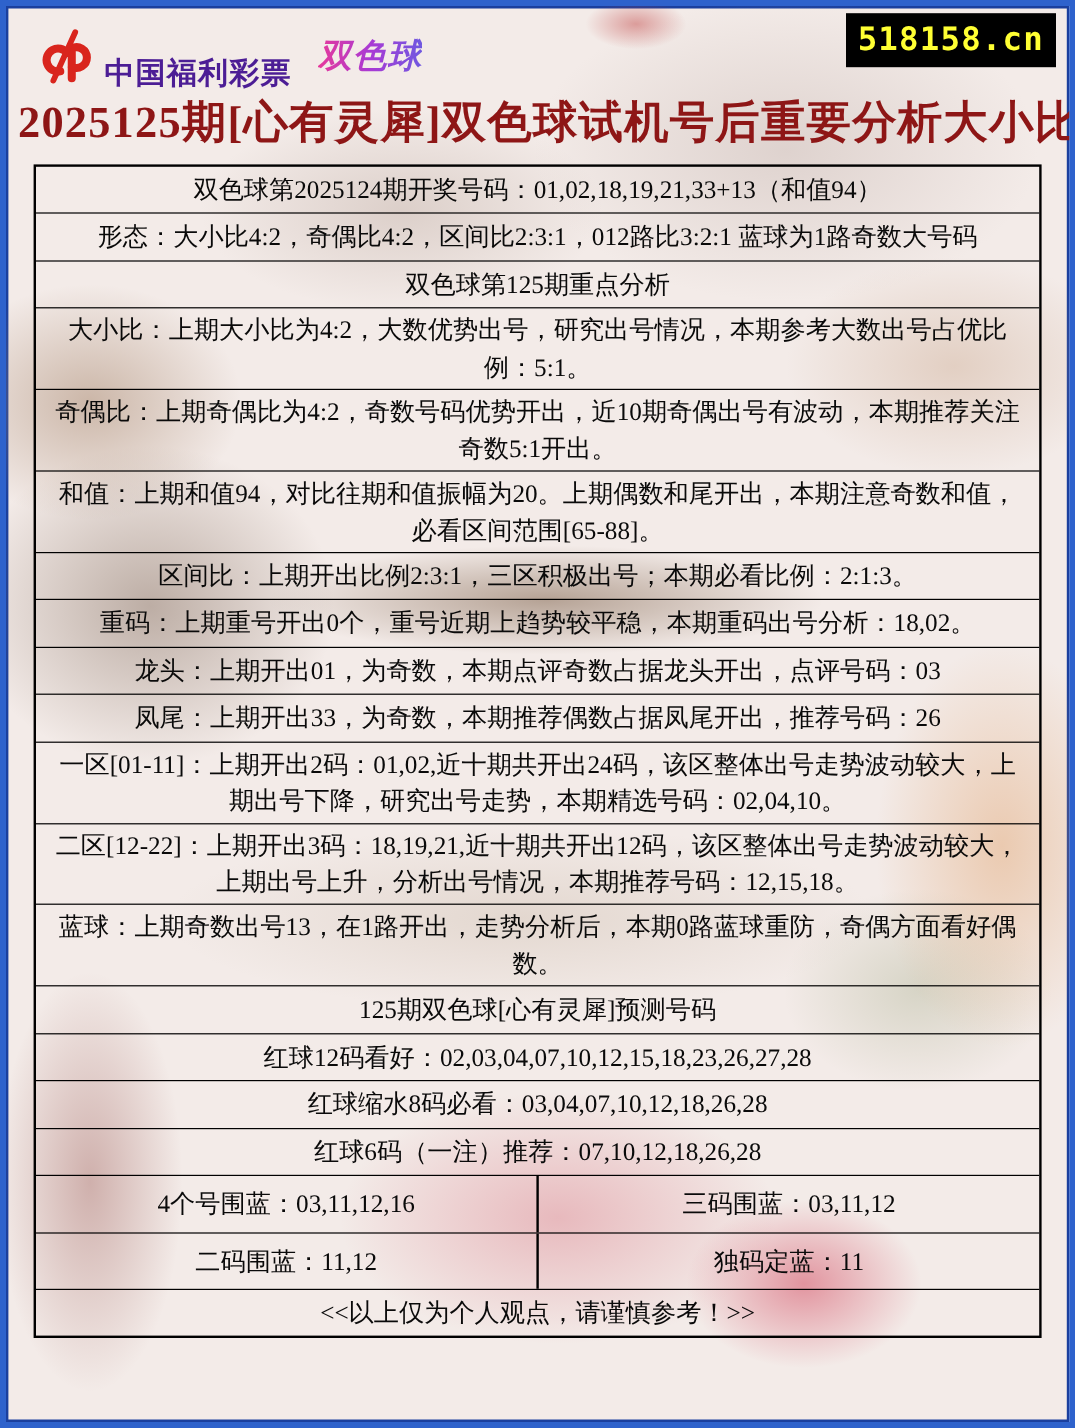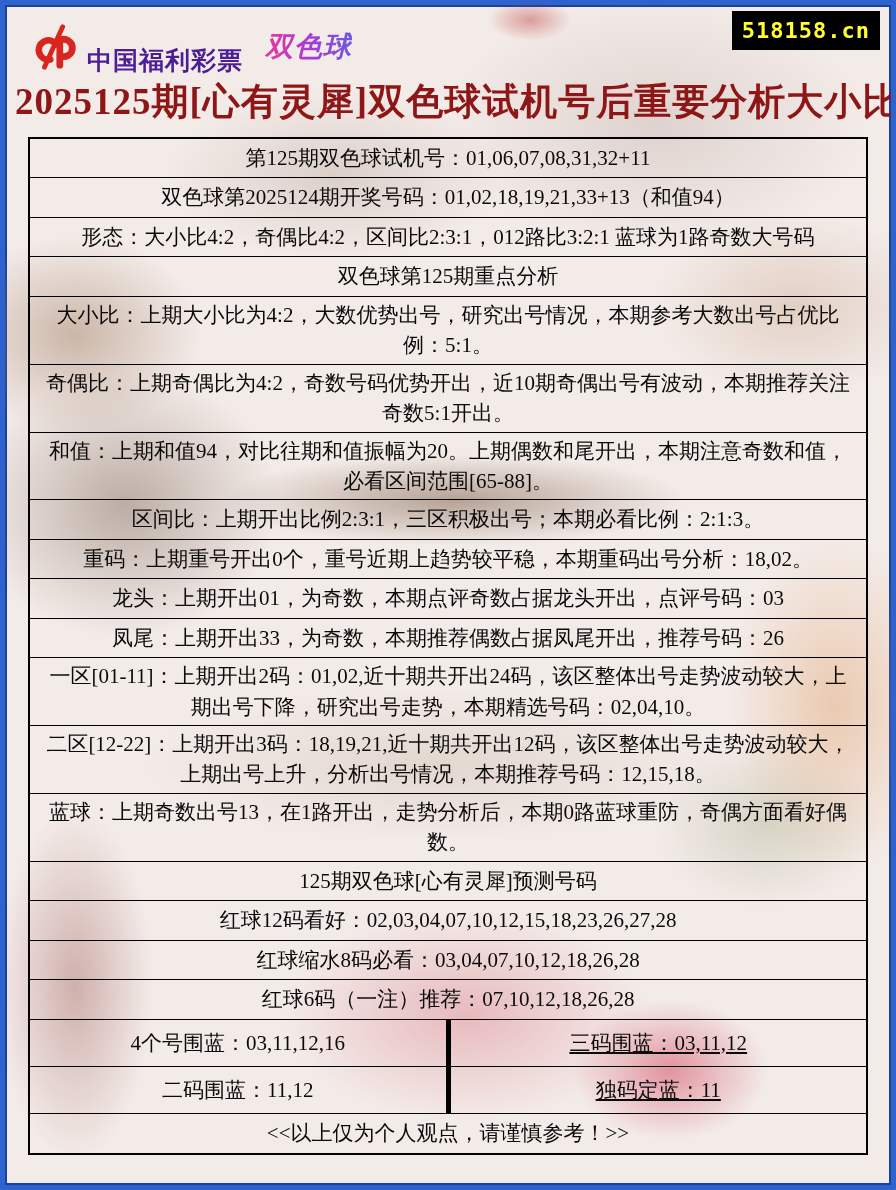--- a/index.html
+++ b/index.html
@@ -42,21 +42,21 @@
   .logo-product {
     font-family:Liberation Sans, sans-serif;
     font-weight:700; font-style:italic; font-size:28px; letter-spacing:1px;
     background:linear-gradient(90deg,#e6399b,#a93ad4,#6f58e0);
     -webkit-background-clip:text; background-clip:text; color:transparent;margin-left:14px;
   }
   .site-badge {
     position:absolute; right:11px; top:6px;
     background:#000; color:#ffff33;
     font-family:"DejaVu Sans Mono","Liberation Mono",monospace;
-    font-size:22px; font-weight:700;
+    font-size:27px; font-weight:700;
     padding:7px 10px; letter-spacing:1px;
   }
   .page-title {
     margin:8px 10px 10px 10px;
     text-align:center;
     font-size:37px; font-weight:700;
     color:#8e1616; letter-spacing:1px;
     white-space:nowrap;
   }
   .analysis-table {
@@ -64,21 +64,21 @@
     border:2px solid #000;
     color:#0a0a0a;
     background:transparent;
   }
   .trow { border-top:1px solid #000; font-size:21px; line-height:1.45; padding:4px 8px; }
   .trow:first-child { border-top:none; }
   .trow.center { text-align:center; }
   .trow.left   { text-align:center; padding:3px 10px; }
   .trow.split  { display:flex; padding:0; }
   .trow.split .cell { flex:1; text-align:center; padding:8px 6px; }
-  .trow.split .cell + .cell { border-left:5px solid #000000;text-decoration:underline; }
+  .trow.split .cell + .cell { border-left:2px solid #000000; }
 </style>
 </head>
 <body>
 
 <div class="watercolor"></div>
 
 <div class="content">
   <div class="header">
     <div class="logo">
       <span style="display:inline-flex;">
@@ -92,21 +92,20 @@
       </span>
       <span class="logo-org">中国福利彩票</span>
       <span class="logo-product">双色球</span>
     </div>
     <div class="site-badge">518158.cn</div>
   </div>
 
   <div class="page-title">2025125期[心有灵犀]双色球试机号后重要分析大小比列</div>
 
   <div class="analysis-table">
-      <div class="trow center">第125期双色球试机号：01,06,07,08,31,32+11</div>
       <div class="trow center">双色球第2025124期开奖号码：01,02,18,19,21,33+13（和值94）</div>
       <div class="trow center">形态：大小比4:2，奇偶比4:2，区间比2:3:1，012路比3:2:1 蓝球为1路奇数大号码</div>
       <div class="trow center">双色球第125期重点分析</div>
       <div class="trow left">大小比：上期大小比为4:2，大数优势出号，研究出号情况，本期参考大数出号占优比例：5:1。</div>
       <div class="trow left">奇偶比：上期奇偶比为4:2，奇数号码优势开出，近10期奇偶出号有波动，本期推荐关注奇数5:1开出。</div>
       <div class="trow left">和值：上期和值94，对比往期和值振幅为20。上期偶数和尾开出，本期注意奇数和值，必看区间范围[65-88]。</div>
       <div class="trow center">区间比：上期开出比例2:3:1，三区积极出号；本期必看比例：2:1:3。</div>
       <div class="trow center">重码：上期重号开出0个，重号近期上趋势较平稳，本期重码出号分析：18,02。</div>
       <div class="trow center">龙头：上期开出01，为奇数，本期点评奇数占据龙头开出，点评号码：03</div>
       <div class="trow center">凤尾：上期开出33，为奇数，本期推荐偶数占据凤尾开出，推荐号码：26</div>

